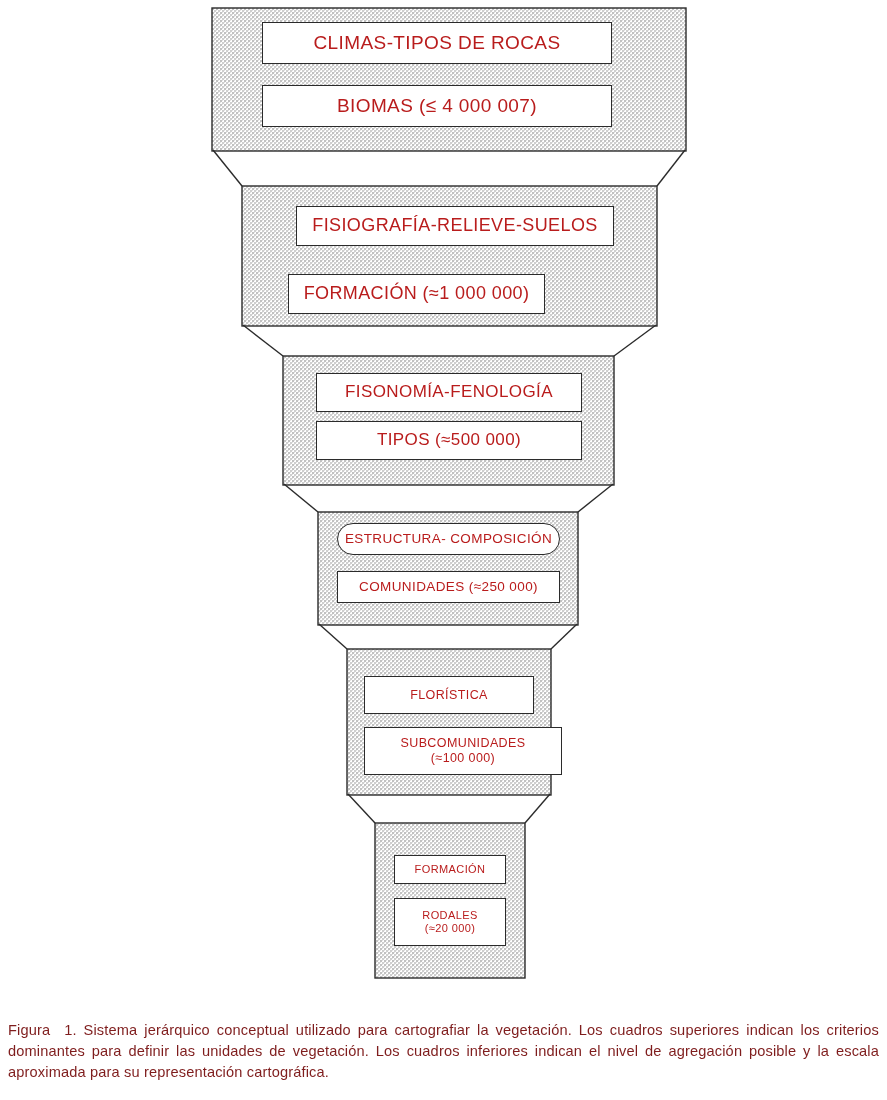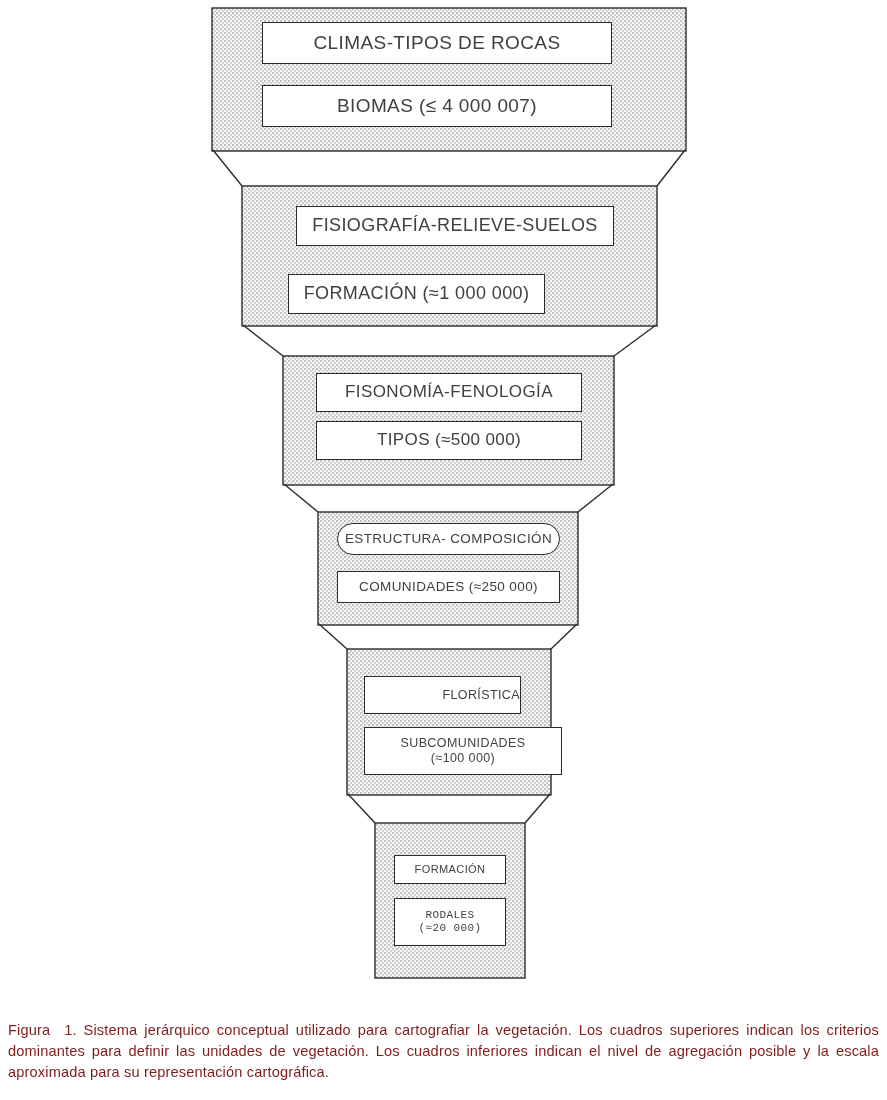--- a/index.html
+++ b/index.html
@@ -53,21 +53,21 @@
     position: absolute;
     box-sizing: border-box;
     background: #ffffff;
     border: 1.3px solid #2b2b2b;
     display: flex;
     align-items: center;
     justify-content: center;
     text-align: center;
     line-height: 1.18;
     letter-spacing: 0.4px;
-    color: #404040;
+    color: #b91c1c;
     white-space: pre-line;
   }
 
   .lvl1-crit { font-size: 19px; }
   .lvl1-unit { font-size: 19px; }
   .lvl2-crit { font-size: 18px; }
   .lvl2-unit { font-size: 18px; }
   .lvl3-crit { font-size: 17px; }
   .lvl3-unit { font-size: 17px; }
   .lvl4-crit { font-size: 13.5px; }
@@ -162,32 +162,32 @@
         <span>TIPOS (≈500 000)</span>
       </div>
 
       <div class="level-label lvl4-crit" style="left:337px; top:523px; width:223px; height:32px;border-radius:16px;">
         <span>ESTRUCTURA- COMPOSICIÓN</span>
       </div>
       <div class="level-label lvl4-unit" style="left:337px; top:571px; width:223px; height:32px;">
         <span>COMUNIDADES (≈250 000)</span>
       </div>
 
-      <div class="level-label lvl5-crit" style="left:364px; top:676px; width:157px; height:38px;justify-content:flex-end;">
+      <div class="level-label lvl5-crit" style="left:364px; top:676px; width:170px; height:38px;">
         <span>FLORÍSTICA</span>
       </div>
       <div class="level-label lvl5-unit" style="left:364px; top:727px; width:198px; height:48px;">
         <span>SUBCOMUNIDADES
 (≈100 000)</span>
       </div>
 
       <div class="level-label lvl6-crit" style="left:394px; top:855px; width:112px; height:29px;">
         <span>FORMACIÓN</span>
       </div>
-      <div class="level-label lvl6-unit" style="left:394px; top:898px; width:112px; height:48px;font-family:Liberation Mono, monospace;">
+      <div class="level-label lvl6-unit" style="left:394px; top:898px; width:112px; height:48px;">
         <span>RODALES
 (≈20 000)</span>
       </div>
 
     </div>
   </div>
 
   <div id="figure-caption">
     <span class="cap-num">Figura</span><span class="cap-num">&nbsp;&nbsp;</span><span class="cap-num">1.</span>
     <span>Sistema jerárquico conceptual utilizado para cartografiar la vegetación. Los cuadros superiores indican los criterios dominantes para definir las unidades de vegetación. Los cuadros inferiores indican el nivel de agregación posible y la escala aproximada para su representación cartográfica.</span>

